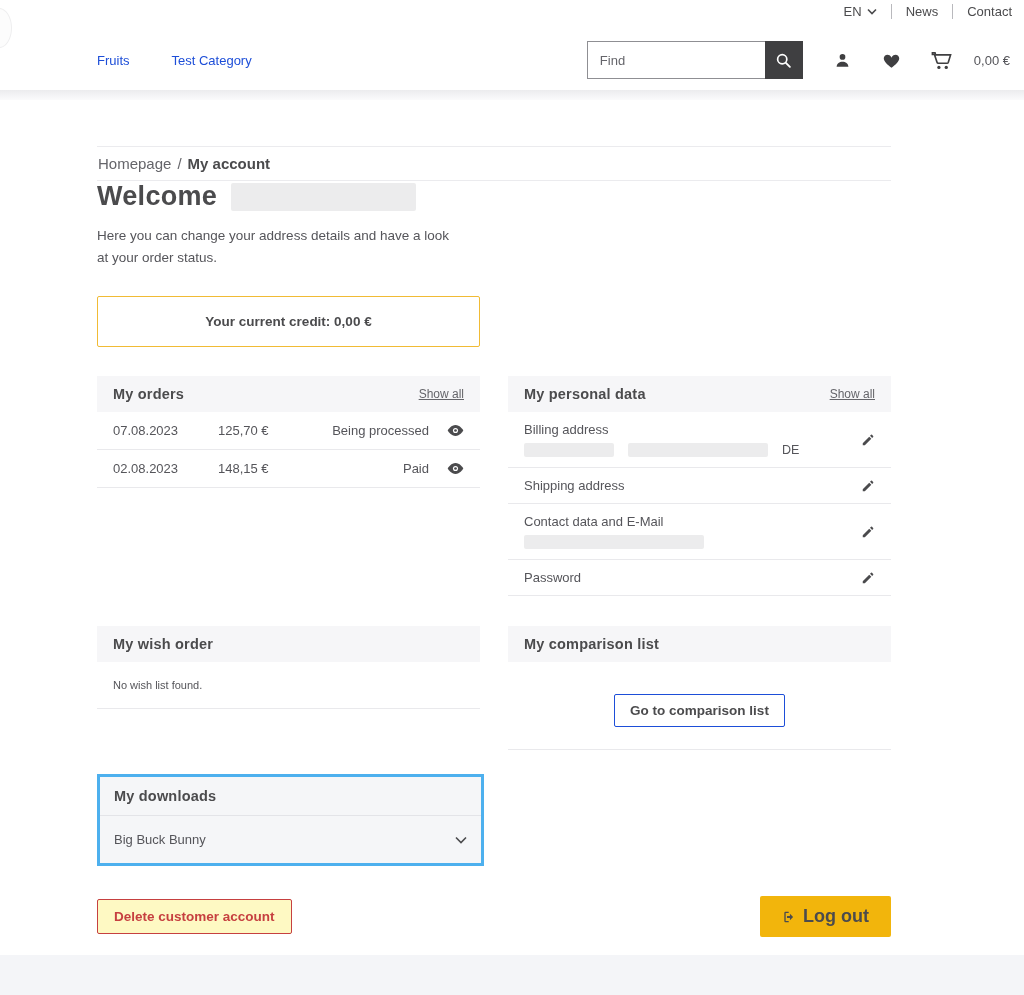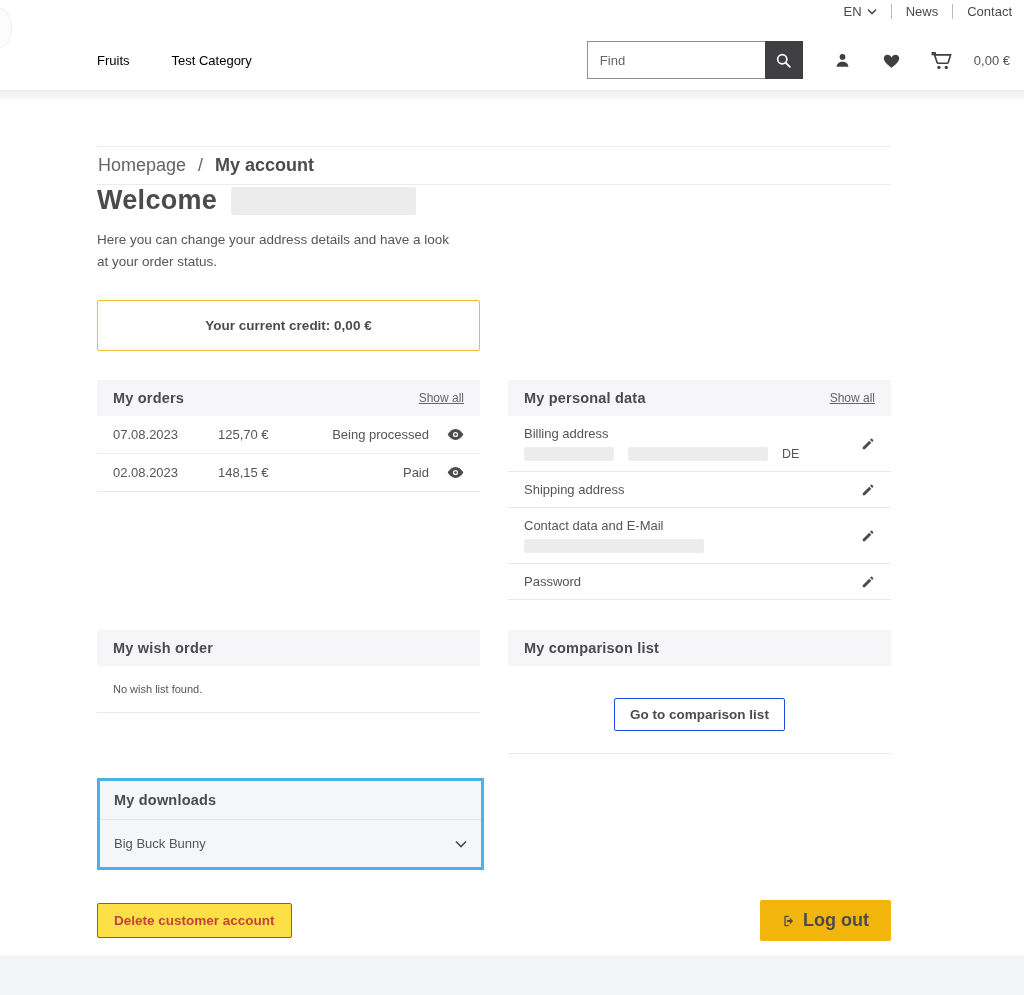--- a/index.html
+++ b/index.html
@@ -15,39 +15,39 @@
             padding:4px 12px 0 0; font-size:13px; color:#4b4b4d; gap:14px; }
   .topbar a { color:#4b4b4d; text-decoration:none; cursor:pointer; }
   .topbar .lang { display:flex; align-items:center; gap:5px; }
   .vdiv { width:1px; height:15px; background:#b9b9bd; }
 
   
   .header { height:60px; display:flex; align-items:center; padding:0 14px 0 97px; }
   .logo-fragment { position:absolute; left:-14px; top:8px; width:26px; height:40px;
                    background:#fcfcfc; border:1px solid #eeeeef; border-radius:50%; }
   .nav { display:flex; gap:42px; font-size:13px; color:#55555a; }
-  .nav a { color:#000000; text-decoration:none; cursor:pointer; }
+  .nav a { color:#1d4ed8; text-decoration:none; cursor:pointer; }
   .header-right { margin-left:auto; display:flex; align-items:center; }
   .search-group { display:flex; }
   .search-input { width:178px; height:38px; border:1px solid #8f8f93; border-right:none;
                   padding:0 12px; font-size:13px; color:#4b4b4d;
                   font-family:"Liberation Sans", sans-serif; outline:none; }
   .search-input::placeholder { color:#65656a; }
   .search-btn { width:38px; height:38px; background:#3f3f41; border:none; display:flex;
                 align-items:center; justify-content:center; cursor:pointer; }
   .hicons { display:flex; align-items:center; gap:30px; margin-left:30px; }
   .hicon { cursor:pointer; display:flex; align-items:center; }
   .cart-total { font-size:13px; color:#55555a; margin-left:-8px; }
 
   .header-shadow { height:10px; background:linear-gradient(#ececee, #fbfbfc); }
 
   
   .container { width:794px; margin-left:97px; }
   .breadcrumb { margin-top:46px; border-top:1px solid #ebebee; border-bottom:1px solid #ebebee;
-                padding:8px 1px; font-size:18px; color:#65656a; display:flex; gap:12px; }
+                padding:8px 1px; font-size:15px; color:#65656a; display:flex; gap:6px; }
   .breadcrumb a { color:#65656a; text-decoration:none; cursor:pointer; }
   .breadcrumb .current { color:#4b4b4d; font-weight:bold; }
 
   h1.welcome { font-size:27px; font-weight:bold; letter-spacing:.3px;
                color:#4b4b4d; display:flex; align-items:center; gap:14px; }
   .redact { background:#ececed; border-radius:2px; display:inline-block; }
   .redact.name { width:185px; height:28px; }
 
   .row { display:flex; gap:28px; }
   .col { width:383px; }
@@ -86,21 +86,21 @@
                  padding:8px 15px; font-size:13.5px; font-weight:bold; color:#4b4b4d;
                  cursor:pointer; font-family:"Liberation Sans", sans-serif; }
 
   .downloads-wrap { margin-top:24px; width:387px; border:3px solid #4db0ee; }
   .downloads-inner { background:#f5f6f8; }
   .downloads-header { padding:10px 14px; border-bottom:1px solid #e3e4e8; }
   .download-row { display:flex; align-items:center; justify-content:space-between;
                   padding:16px 14px; font-size:13px; color:#55555a; cursor:pointer; }
 
   .actions-row { margin-top:30px; display:flex; justify-content:space-between; align-items:center; }
-  .delete-btn { background:#fde047; border:1px solid #c64040; border-radius:2px; color:#c64040;
+  .delete-btn { background:#fef9c3; border:1px solid #c64040; border-radius:2px; color:#c64040;
                 font-weight:bold; font-size:13.5px; padding:9px 16px; cursor:pointer;
                 font-family:"Liberation Sans", sans-serif; }
   .logout-btn { background:#f2b50c; border:none; border-radius:2px; color:#4b4b4d;
                 font-weight:bold; font-size:18px; padding:10px 22px; cursor:pointer;
                 display:flex; align-items:center; gap:7px;
                 font-family:"Liberation Sans", sans-serif; }
 
   .footer { position:absolute; left:0; bottom:0; width:1024px; height:40px; background:#f4f5f8; }
 
   svg { display:block; }

